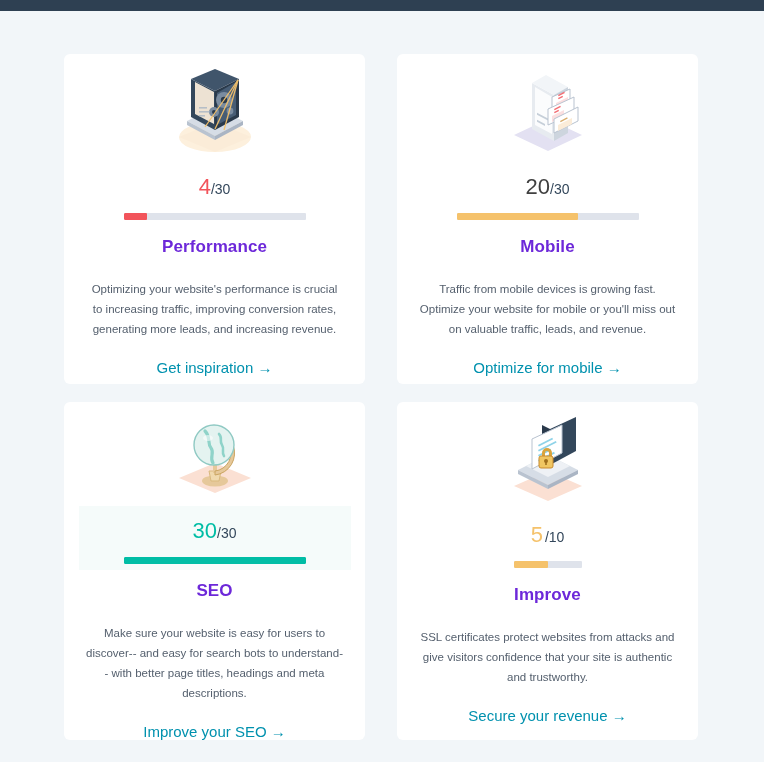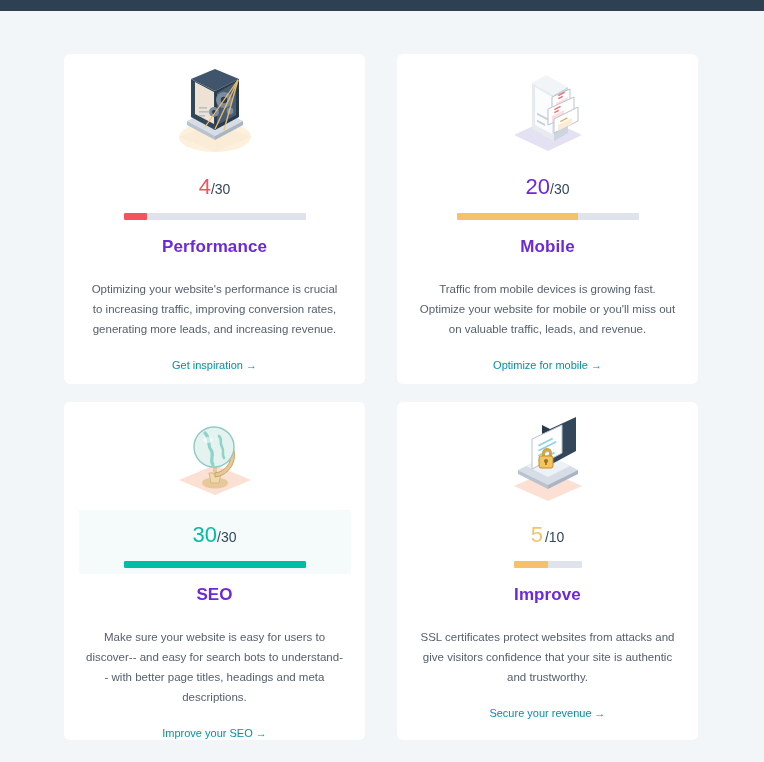--- a/index.html
+++ b/index.html
@@ -112,21 +112,21 @@
     margin-top: 22px;
     text-align: center;
     font-size: 11.5px;
     line-height: 20px;
     color: #55606e;
   }
 
   
   .card-link {
     margin-top: 20px;
-    font-size: 11px;
+    font-size: 15px;
     color: #0091ae;
     text-decoration: none;
     cursor: pointer;
     white-space: nowrap;
   }
 </style>
 </head>
 <body>
 
 <div id="top-bar"></div>
@@ -206,21 +206,21 @@
           <rect x="52" y="43" width="5" height="1.4" transform="rotate(-27 52 43)"></rect>
         </g>
         <g fill="#c98b2f" opacity="0.7">
           <rect x="58" y="52" width="8" height="1.4" transform="rotate(-27 58 52)"></rect>
         </g>
       </svg>
     </div>
 
     <div class="score-block">
       <div class="score-line">
-        <span class="score-value" style="color:#6d28d9">20</span><span class="score-total">/30</span>
+        <span class="score-value" style="color:#404040">20</span><span class="score-total">/30</span>
       </div>
       <div class="bar-track wide">
         <div class="bar-fill" style="width:67%;background:#f5c26b"></div>
       </div>
     </div>
 
     <div class="card-title">Mobile</div>
     <div class="card-desc">Traffic from mobile devices is growing fast. Optimize your website for mobile or you'll miss out on valuable traffic, leads, and revenue.</div>
     <a class="card-link">Optimize for mobile →</a>
   </div>

